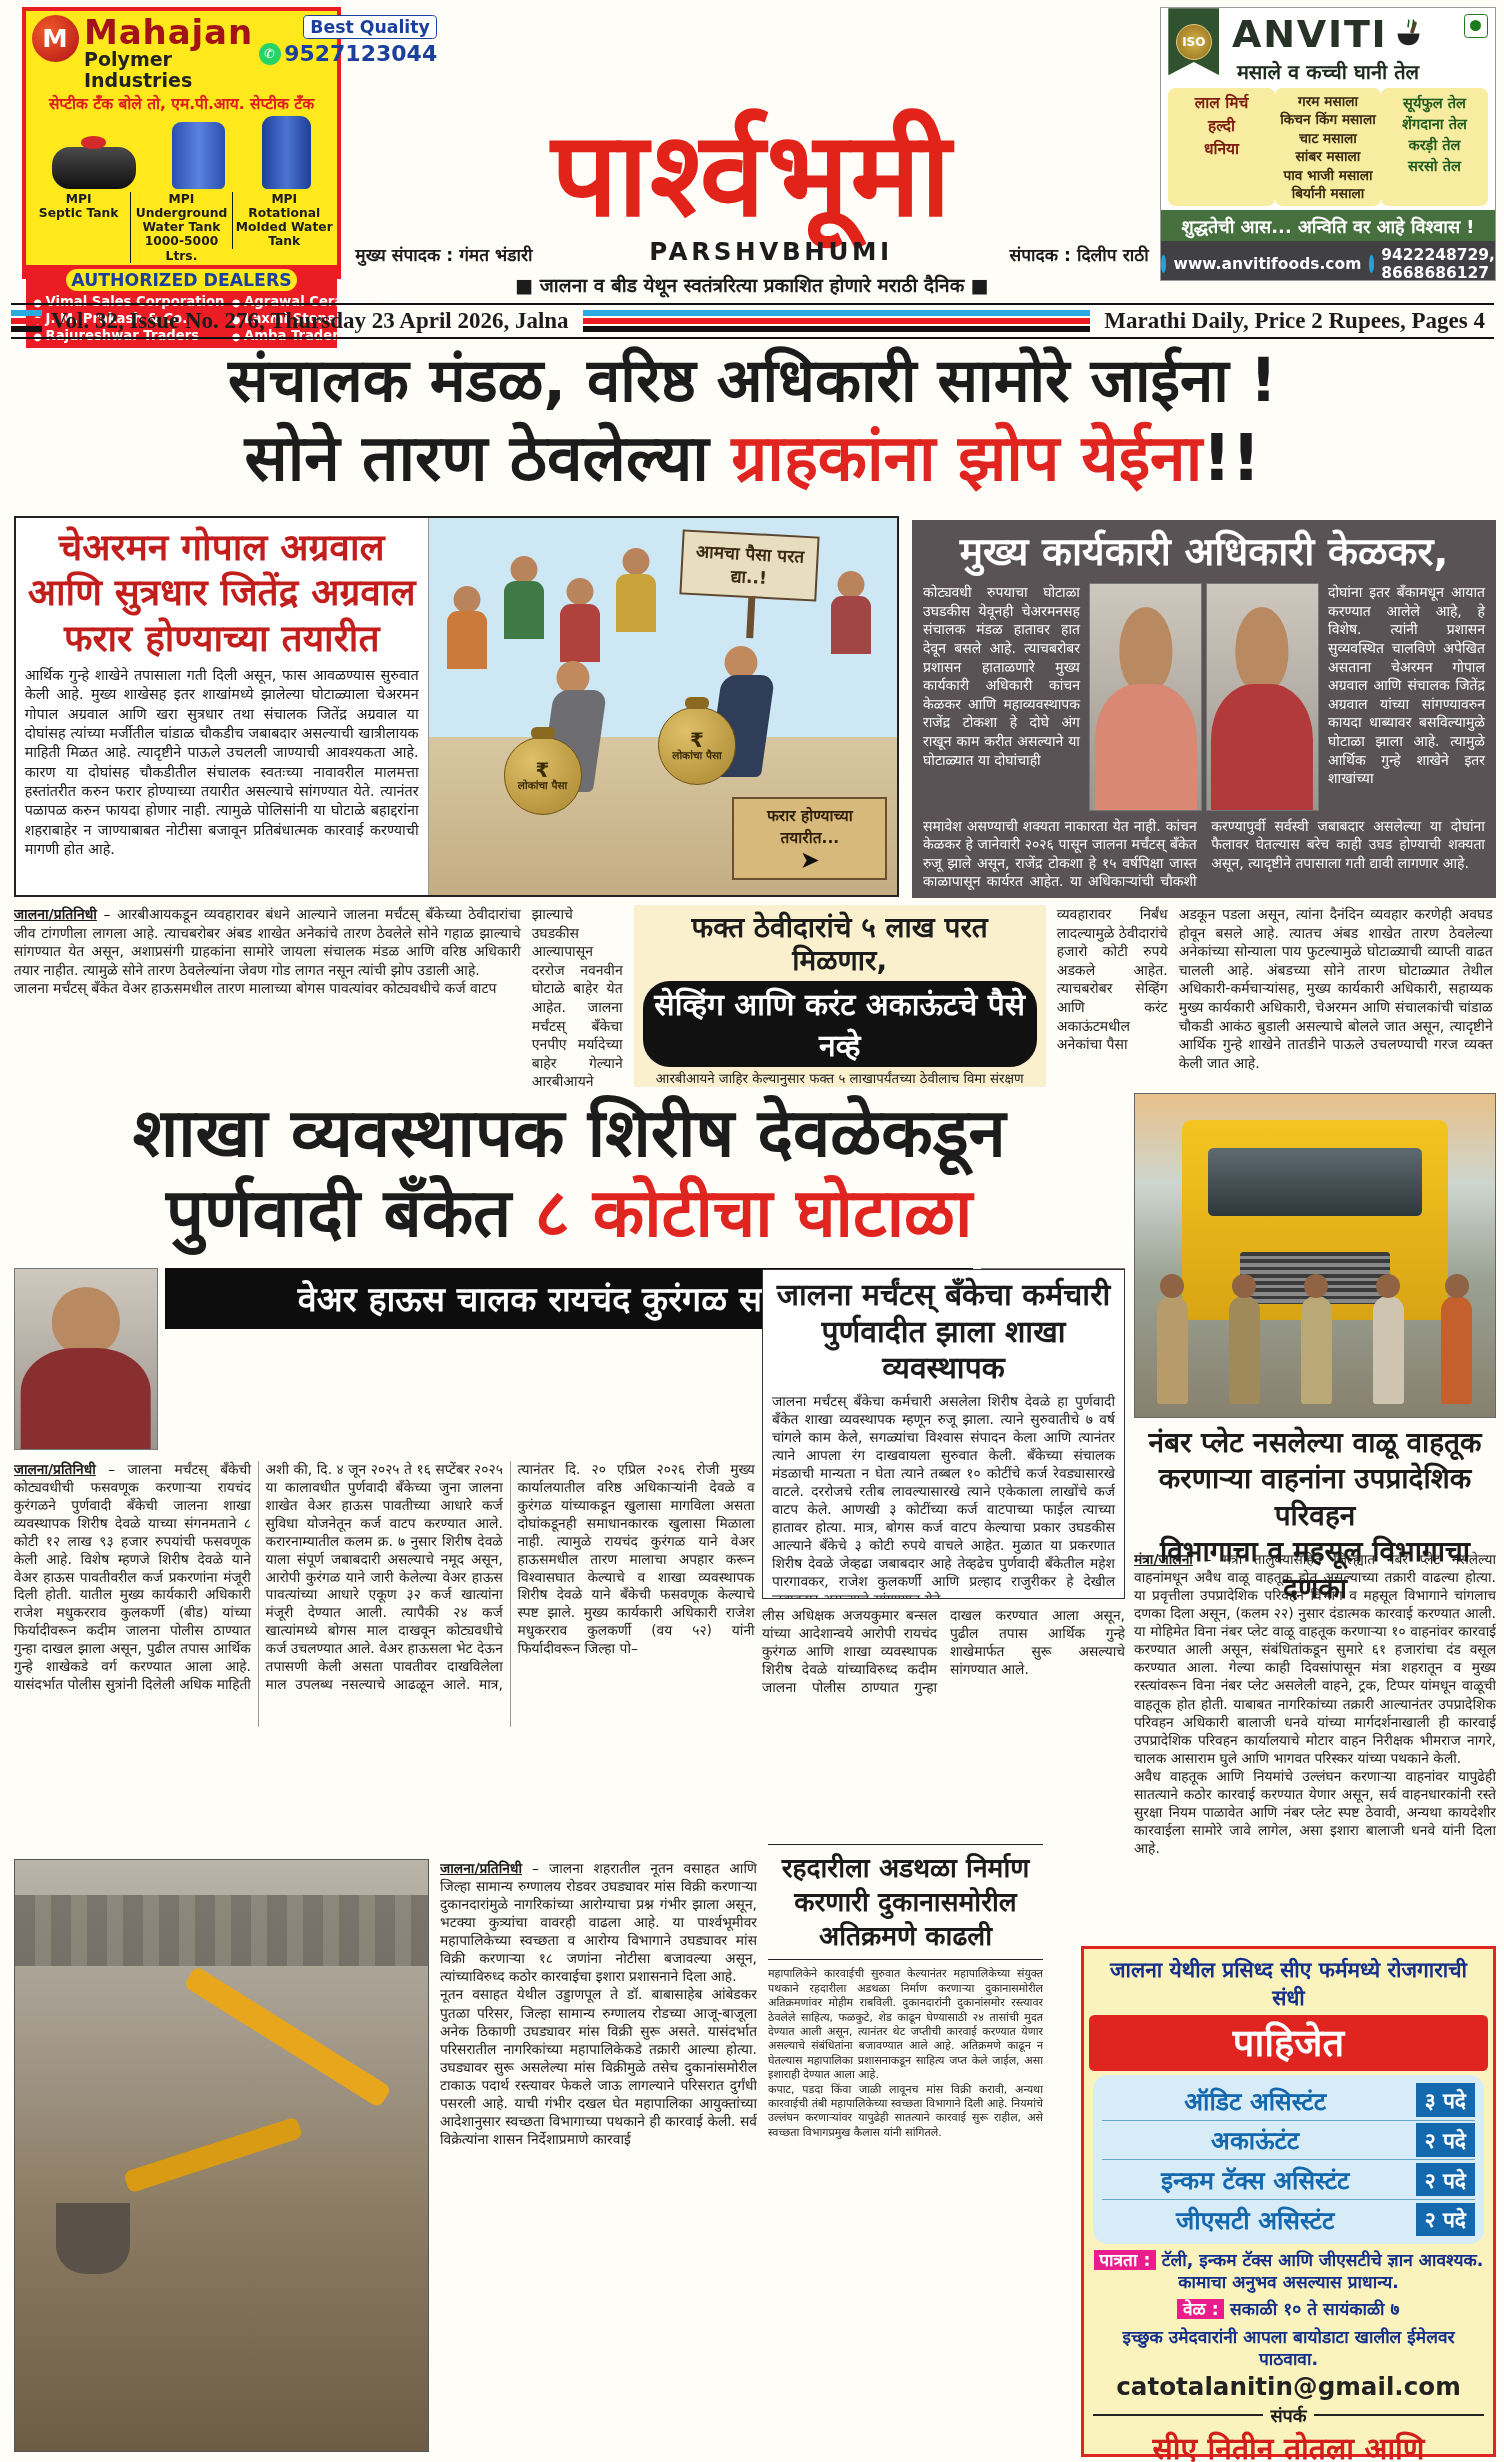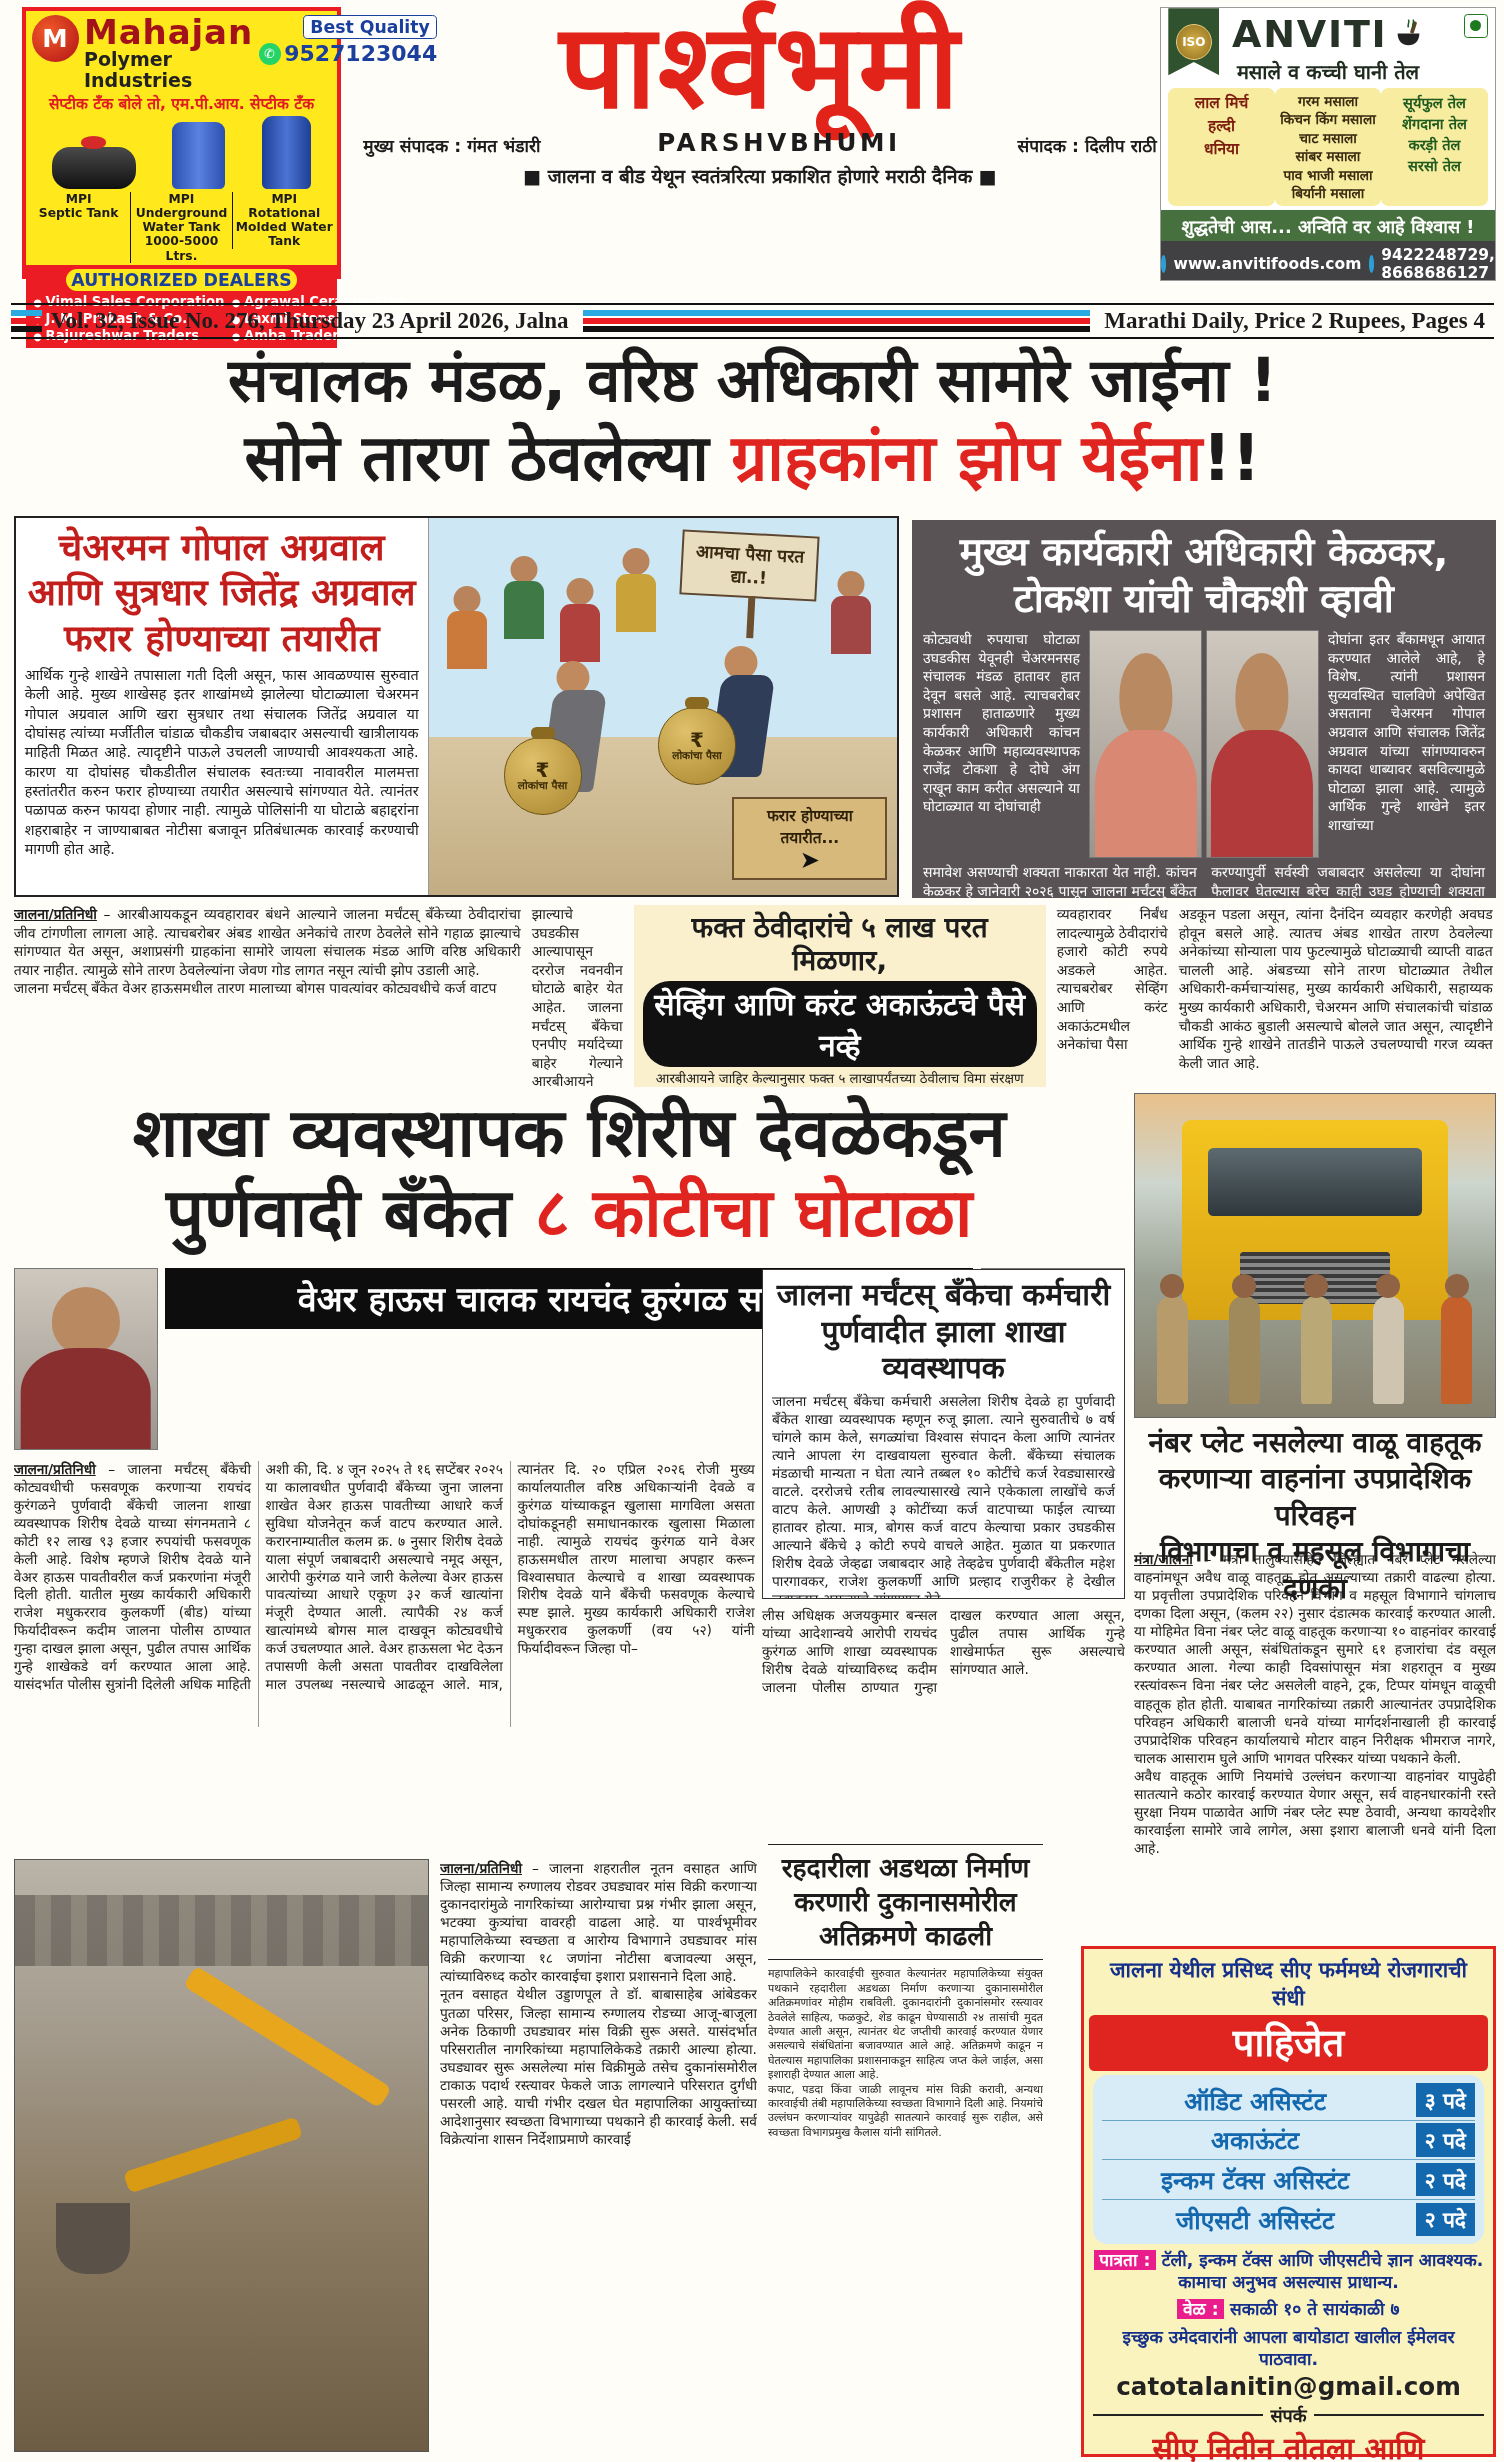--- a/index.html
+++ b/index.html
@@ -31,21 +31,21 @@
   .mh-labels { display:flex; align-items:flex-start; text-align:center; padding:0.9px 1.8px 2.7px 1.8px; }
   .mh-labels > div { flex:1; font-size:12.3px; font-weight:bold; line-height:1.15; border-left:1.8px solid #111; padding:0 1.8px; }
   .mh-labels > div:first-child { border-left:none; }
   .mh-dealers { background:#ec1c24; padding:3.6px 7.3px 5.5px 7.3px; }
   .mh-deal-pill { background:#ffe81c; color:#1b3f9c; font-weight:bold; font-size:17.3px; text-align:center; border-radius:12.8px; width:78%; margin:0 auto 3.6px auto; padding:0.9px 0; }
   .mh-deal-grid { display:grid; grid-template-columns:1fr 1fr; column-gap:7.3px; row-gap:1.8px; }
   .mh-deal-grid span { color:#fff; font-weight:bold; font-size:13.2px; white-space:nowrap; }
   .mh-deal-grid span::before { content:"● "; font-size:10px; }
 
   
-  .masthead { left:356px; top:5.5px; width:808px; height:292px; display:flex; flex-direction:column; }
+  .masthead { left:348px; top:5.5px; width:808px; height:292px; display:flex; flex-direction:column;justify-content:flex-end; }
   .mast-title { color:#e2231a; font-size:117px; font-weight:bold; line-height:1.05; text-align:center; letter-spacing:1.8px; }
   .mast-row { display:flex; align-items:flex-end; justify-content:space-between; padding:0 7.3px; }
   .mast-ed { font-size:17.3px; font-weight:bold; }
   .mast-latin { font-size:24.6px; font-weight:bold; letter-spacing:3.6px; }
   .mast-tagline { font-size:19px; font-weight:bold; text-align:center; margin-top:5.5px; }
 
   
   .ad-anviti { left:1160px; top:7.3px; width:336px; height:274px; background:#fff; border:1.8px solid #9a9a9a; display:flex; flex-direction:column; overflow:hidden; }
   .an-head { position:relative; display:flex; align-items:center; justify-content:center; padding:3.6px 0 1.8px 0; }
   .iso-ribbon { position:absolute; left:7.3px; top:0; width:51px; height:67px; background:#31522e; clip-path:polygon(0 0,100% 0,100% 100%,50% 80%,0 100%); display:flex; align-items:center; justify-content:center; }
@@ -325,21 +325,20 @@
       <div class="signpost">
         <span>फरार होण्याच्या तयारीत...</span>
         <span class="arr">➤</span>
       </div>
     </div>
   </div>
 
   <div class="abs box-kelkar">
     <div class="kel-h">
       <div>मुख्य कार्यकारी अधिकारी केळकर,</div>
-      <div>टोकशा यांची चौकशी व्हावी</div>
     </div>
     <div class="kel-mid">
       <div class="kel-col">कोट्यवधी रुपयाचा घोटाळा उघडकीस येवूनही चेअरमनसह संचालक मंडळ हातावर हात देवून बसले आहे. त्याचबरोबर प्रशासन हाताळणारे मुख्य कार्यकारी अधिकारी कांचन केळकर आणि महाव्यवस्थापक राजेंद्र टोकशा हे दोघे अंग राखून काम करीत असल्याने या घोटाळ्यात या दोघांचाही</div>
       <div class="kel-photos">
         <div class="portrait sh-pink"></div>
         <div class="portrait sh-redpat"></div>
       </div>
       <div class="kel-col">दोघांना इतर बँकामधून आयात करण्यात आलेले आहे, हे विशेष. त्यांनी प्रशासन सुव्यवस्थित चालविणे अपेखित असताना चेअरमन गोपाल अग्रवाल आणि संचालक जितेंद्र अग्रवाल यांच्या सांगण्यावरुन कायदा धाब्यावर बसविल्यामुळे घोटाळा झाला आहे. त्यामुळे आर्थिक गुन्हे शाखेने इतर शाखांच्या</div>
     </div>
     <div class="kel-bottom">समावेश असण्याची शक्यता नाकारता येत नाही. कांचन केळकर हे जानेवारी २०२६ पासून जालना मर्चंटस् बँकेत रुजू झाले असून, राजेंद्र टोकशा हे १५ वर्षपिक्षा जास्त काळापासून कार्यरत आहेत. या अधिकाऱ्यांची चौकशी करण्यापुर्वी सर्वस्वी जबाबदार असलेल्या या दोघांना फैलावर घेतल्यास बरेच काही उघड होण्याची शक्यता असून, त्यादृष्टीने तपासाला गती द्यावी लागणार आहे.</div>

